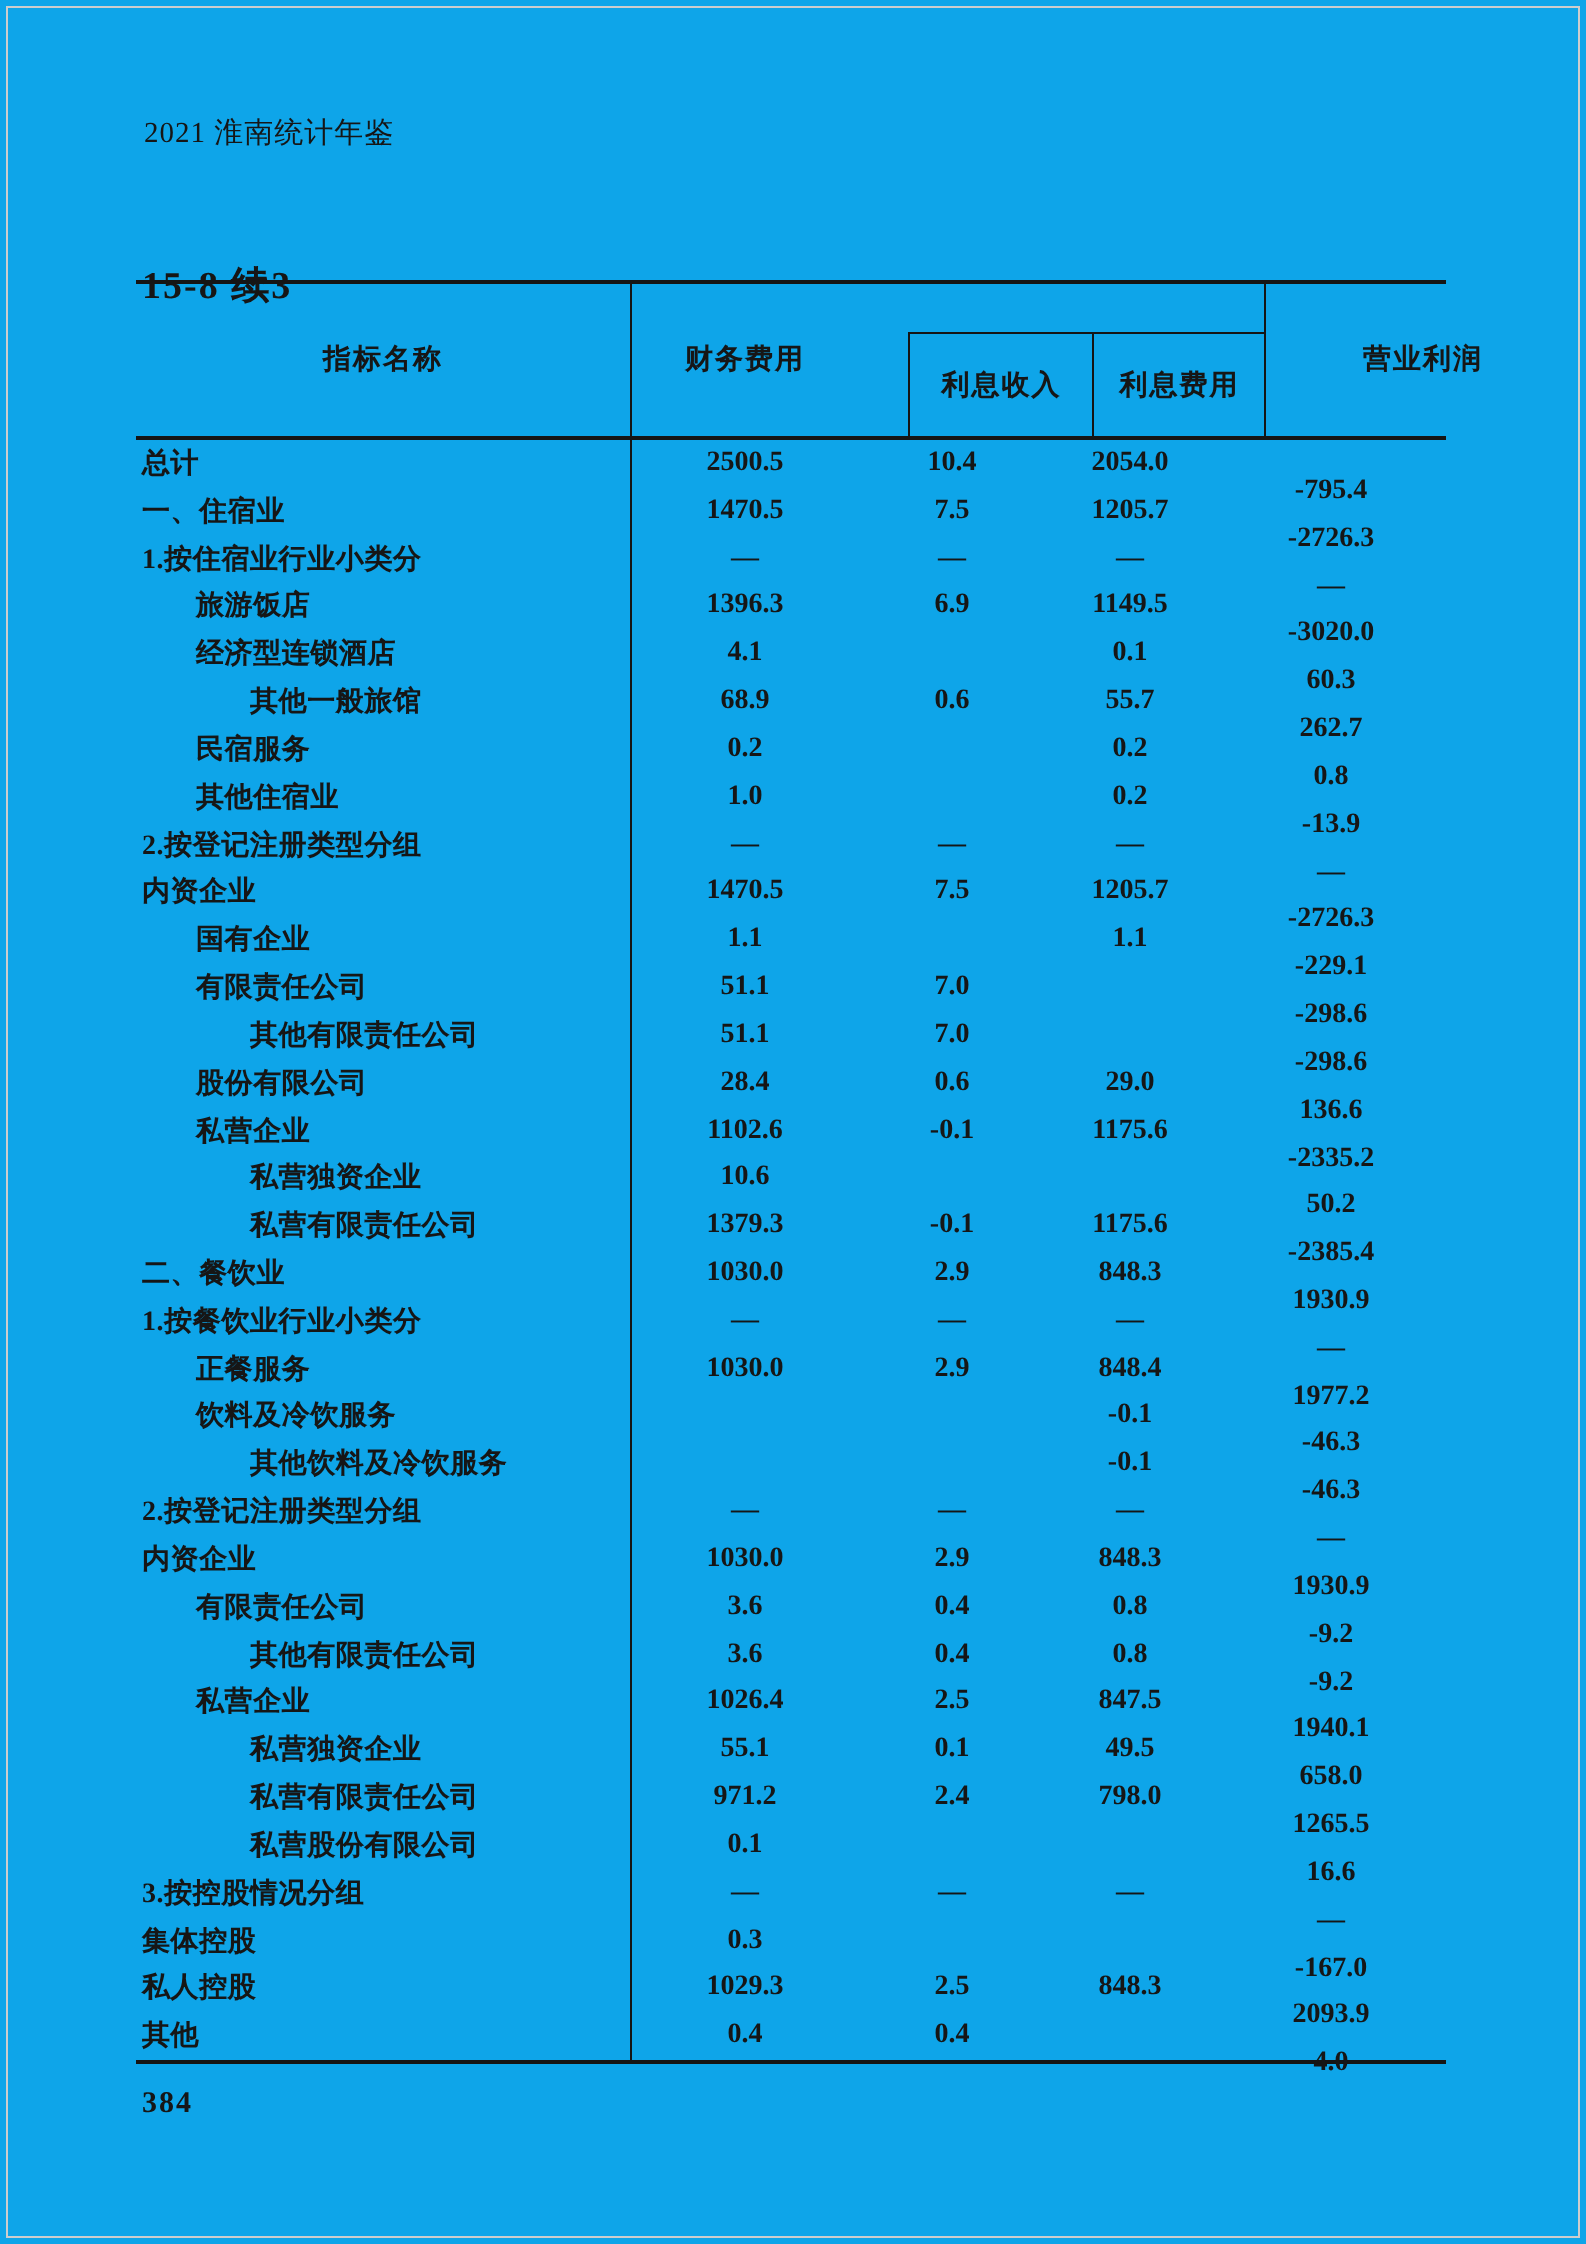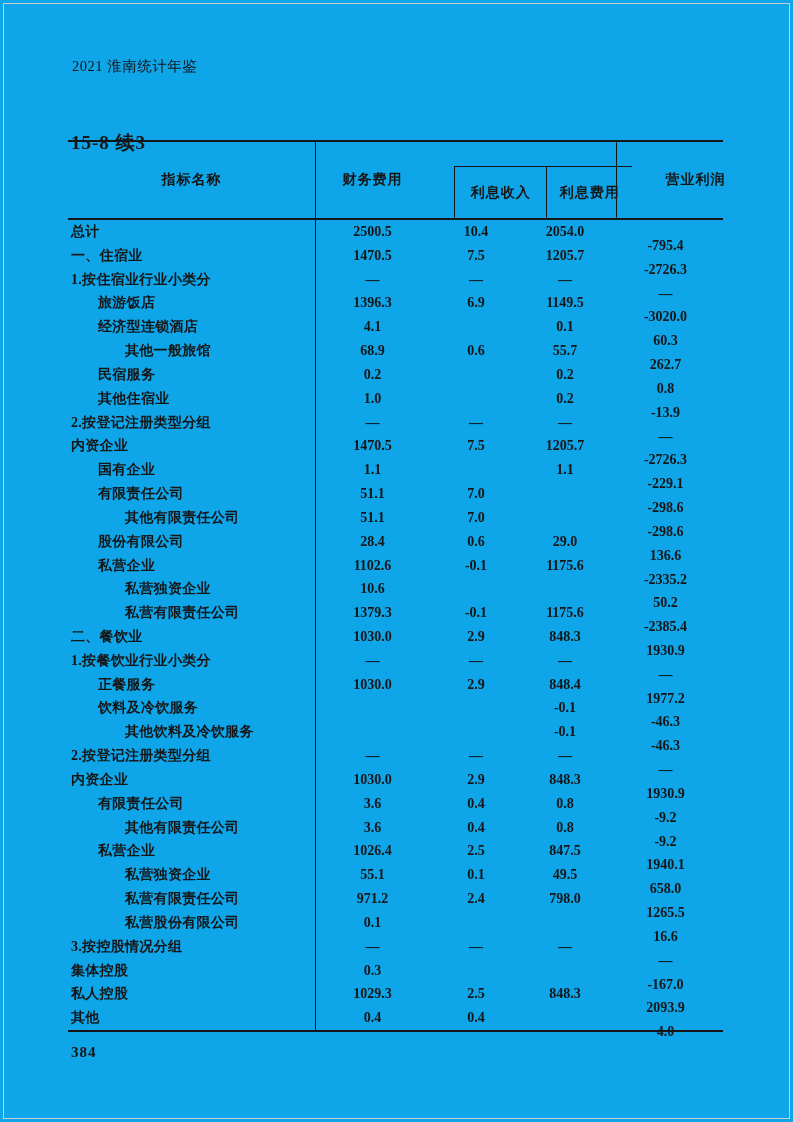--- a/index.html
+++ b/index.html
@@ -28,21 +28,21 @@
     border-top:2.5px solid #151515; border-bottom:2px solid #151515;
     font-size:14px; font-weight:600;
   }
   .th-cell {
     position:absolute; top:0; bottom:0;
     display:flex; align-items:center; justify-content:center;
     letter-spacing:1px; white-space:nowrap;
   }
   .th-indicator { left:0; width:247px; }
   .th-finance   { left:247px; width:115px; }
-  .th-profit    { left:548px; width:115px; border-left:1.5px solid #151515;padding-left:43px; }
+  .th-profit    { left:564px; width:115px; border-left:1.5px solid #151515;padding-left:43px; }
   .inner-box {
     position:absolute; left:362px; top:24px; bottom:0; width:178px;
     border-top:1.3px solid #151515; border-left:1.3px solid #151515;
     display:flex;
     margin-left:24px;
   }
   .inner-cell {
     display:flex; align-items:center; justify-content:center;
     letter-spacing:1px; white-space:nowrap;
   }

